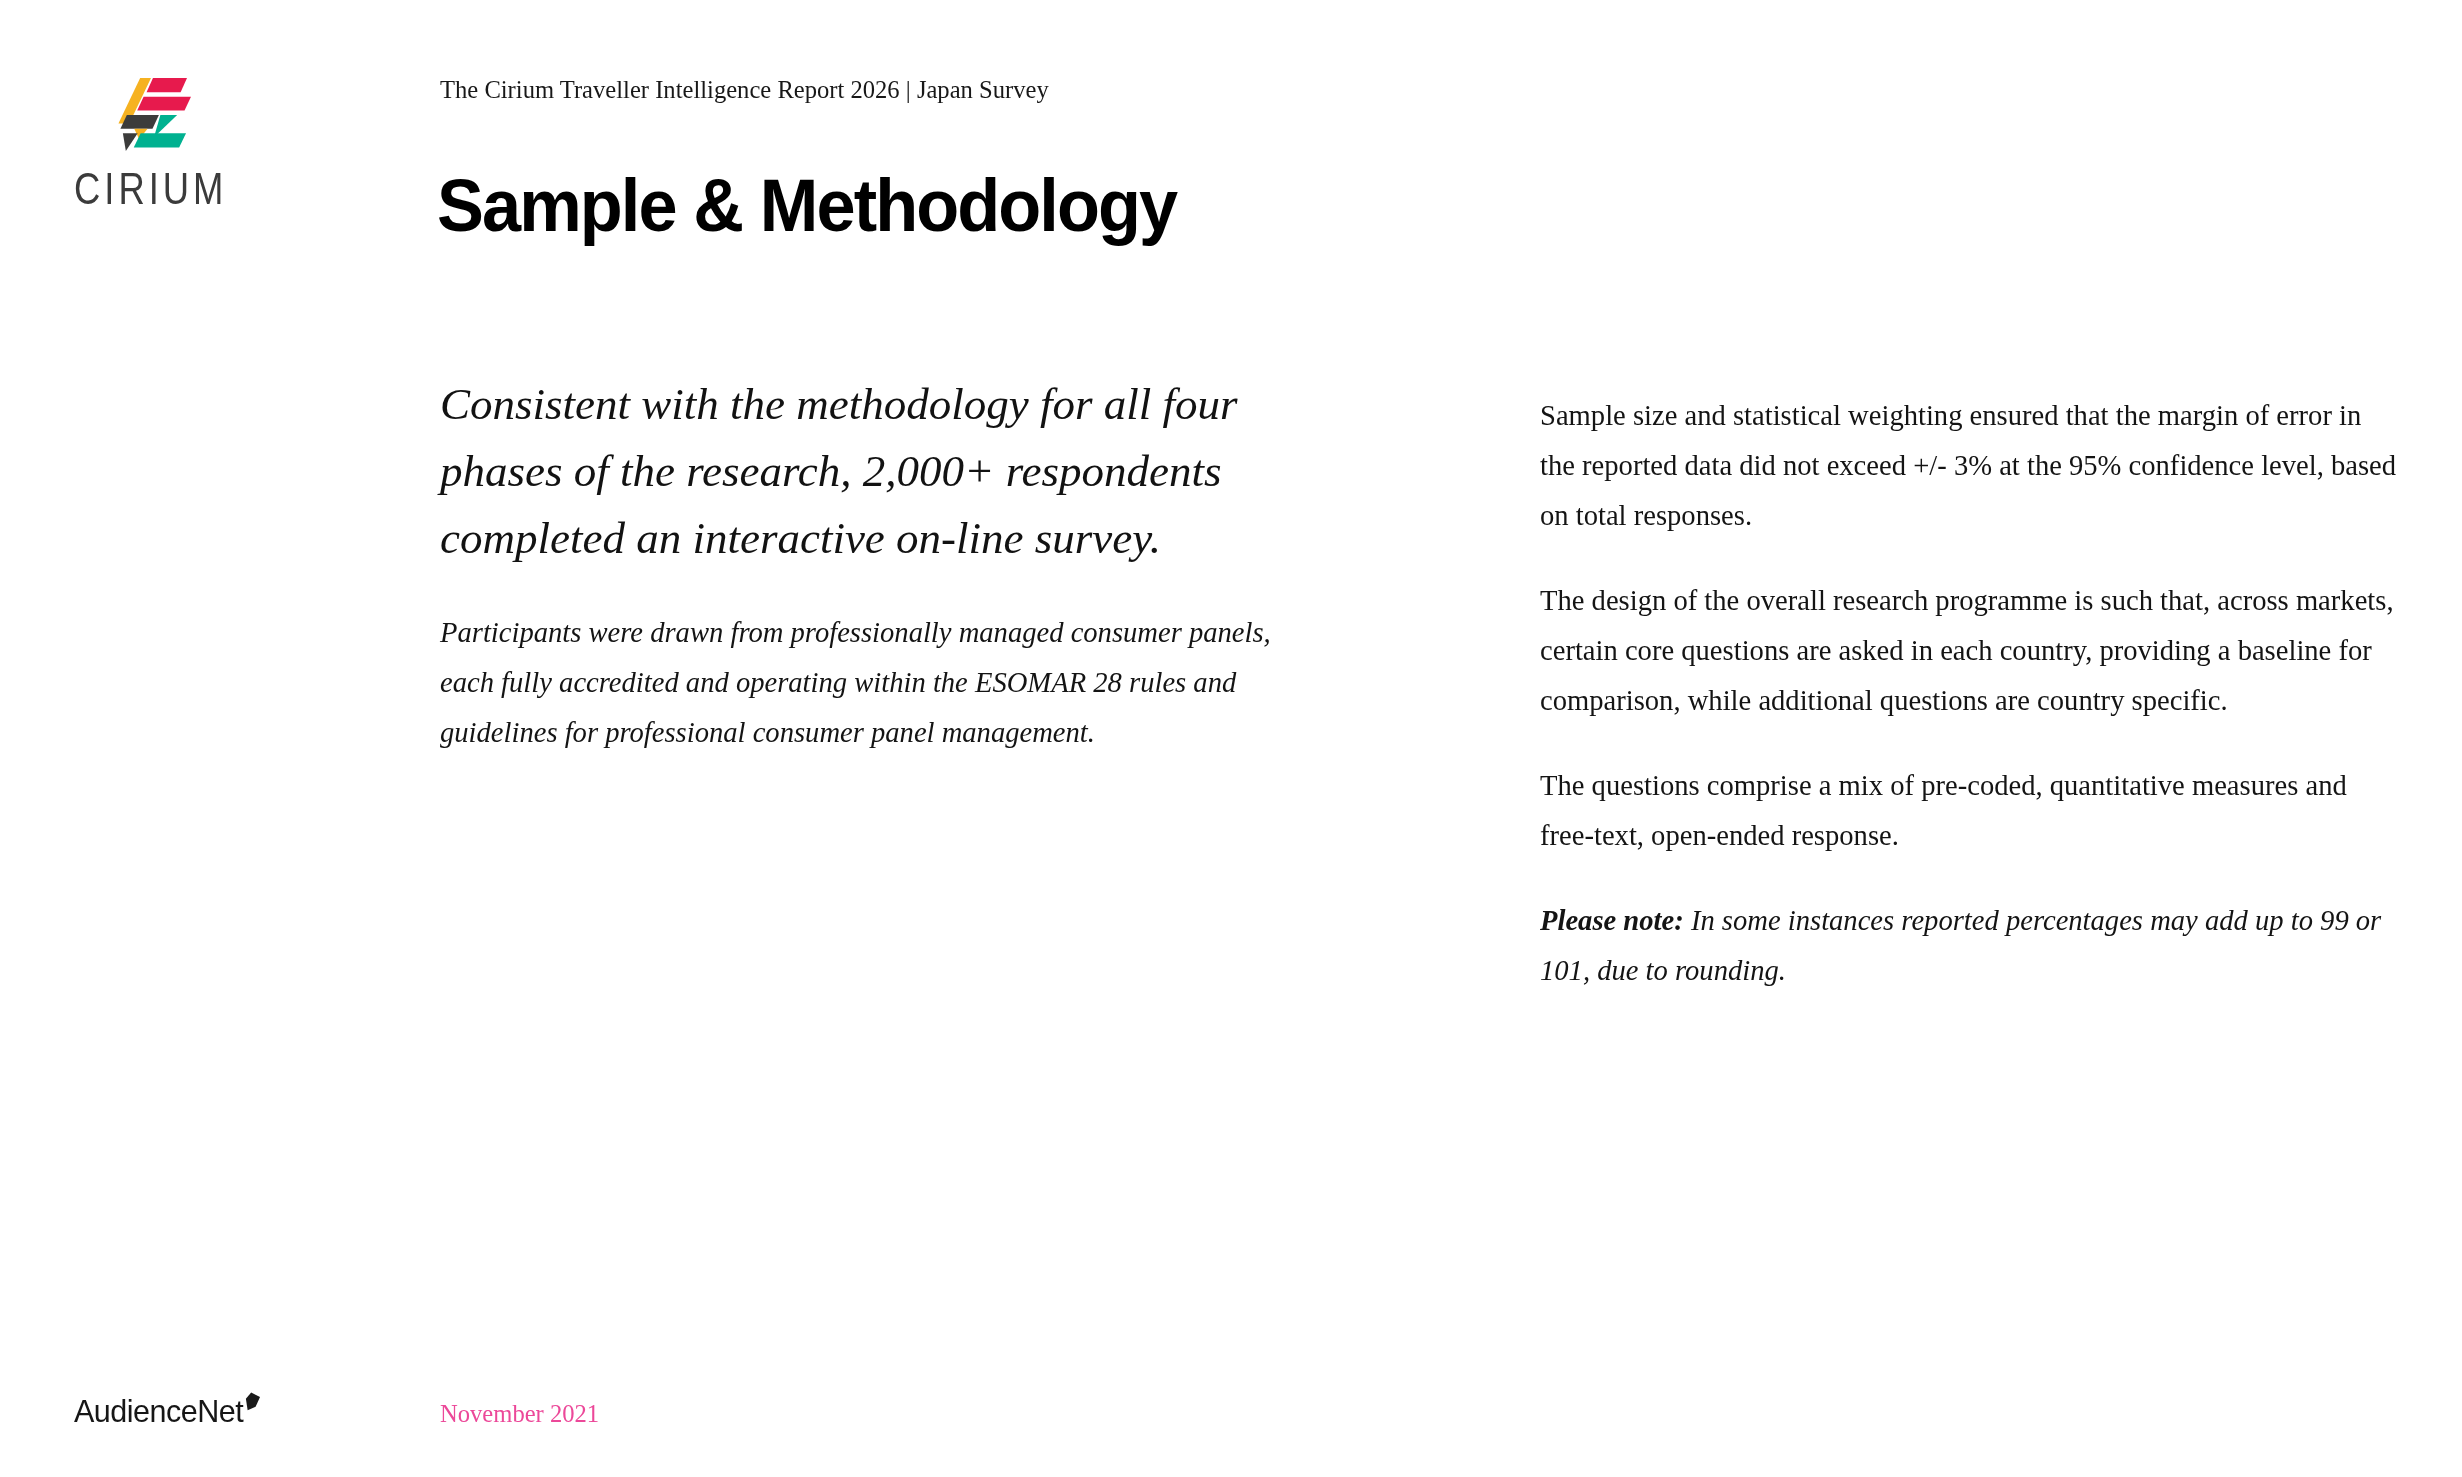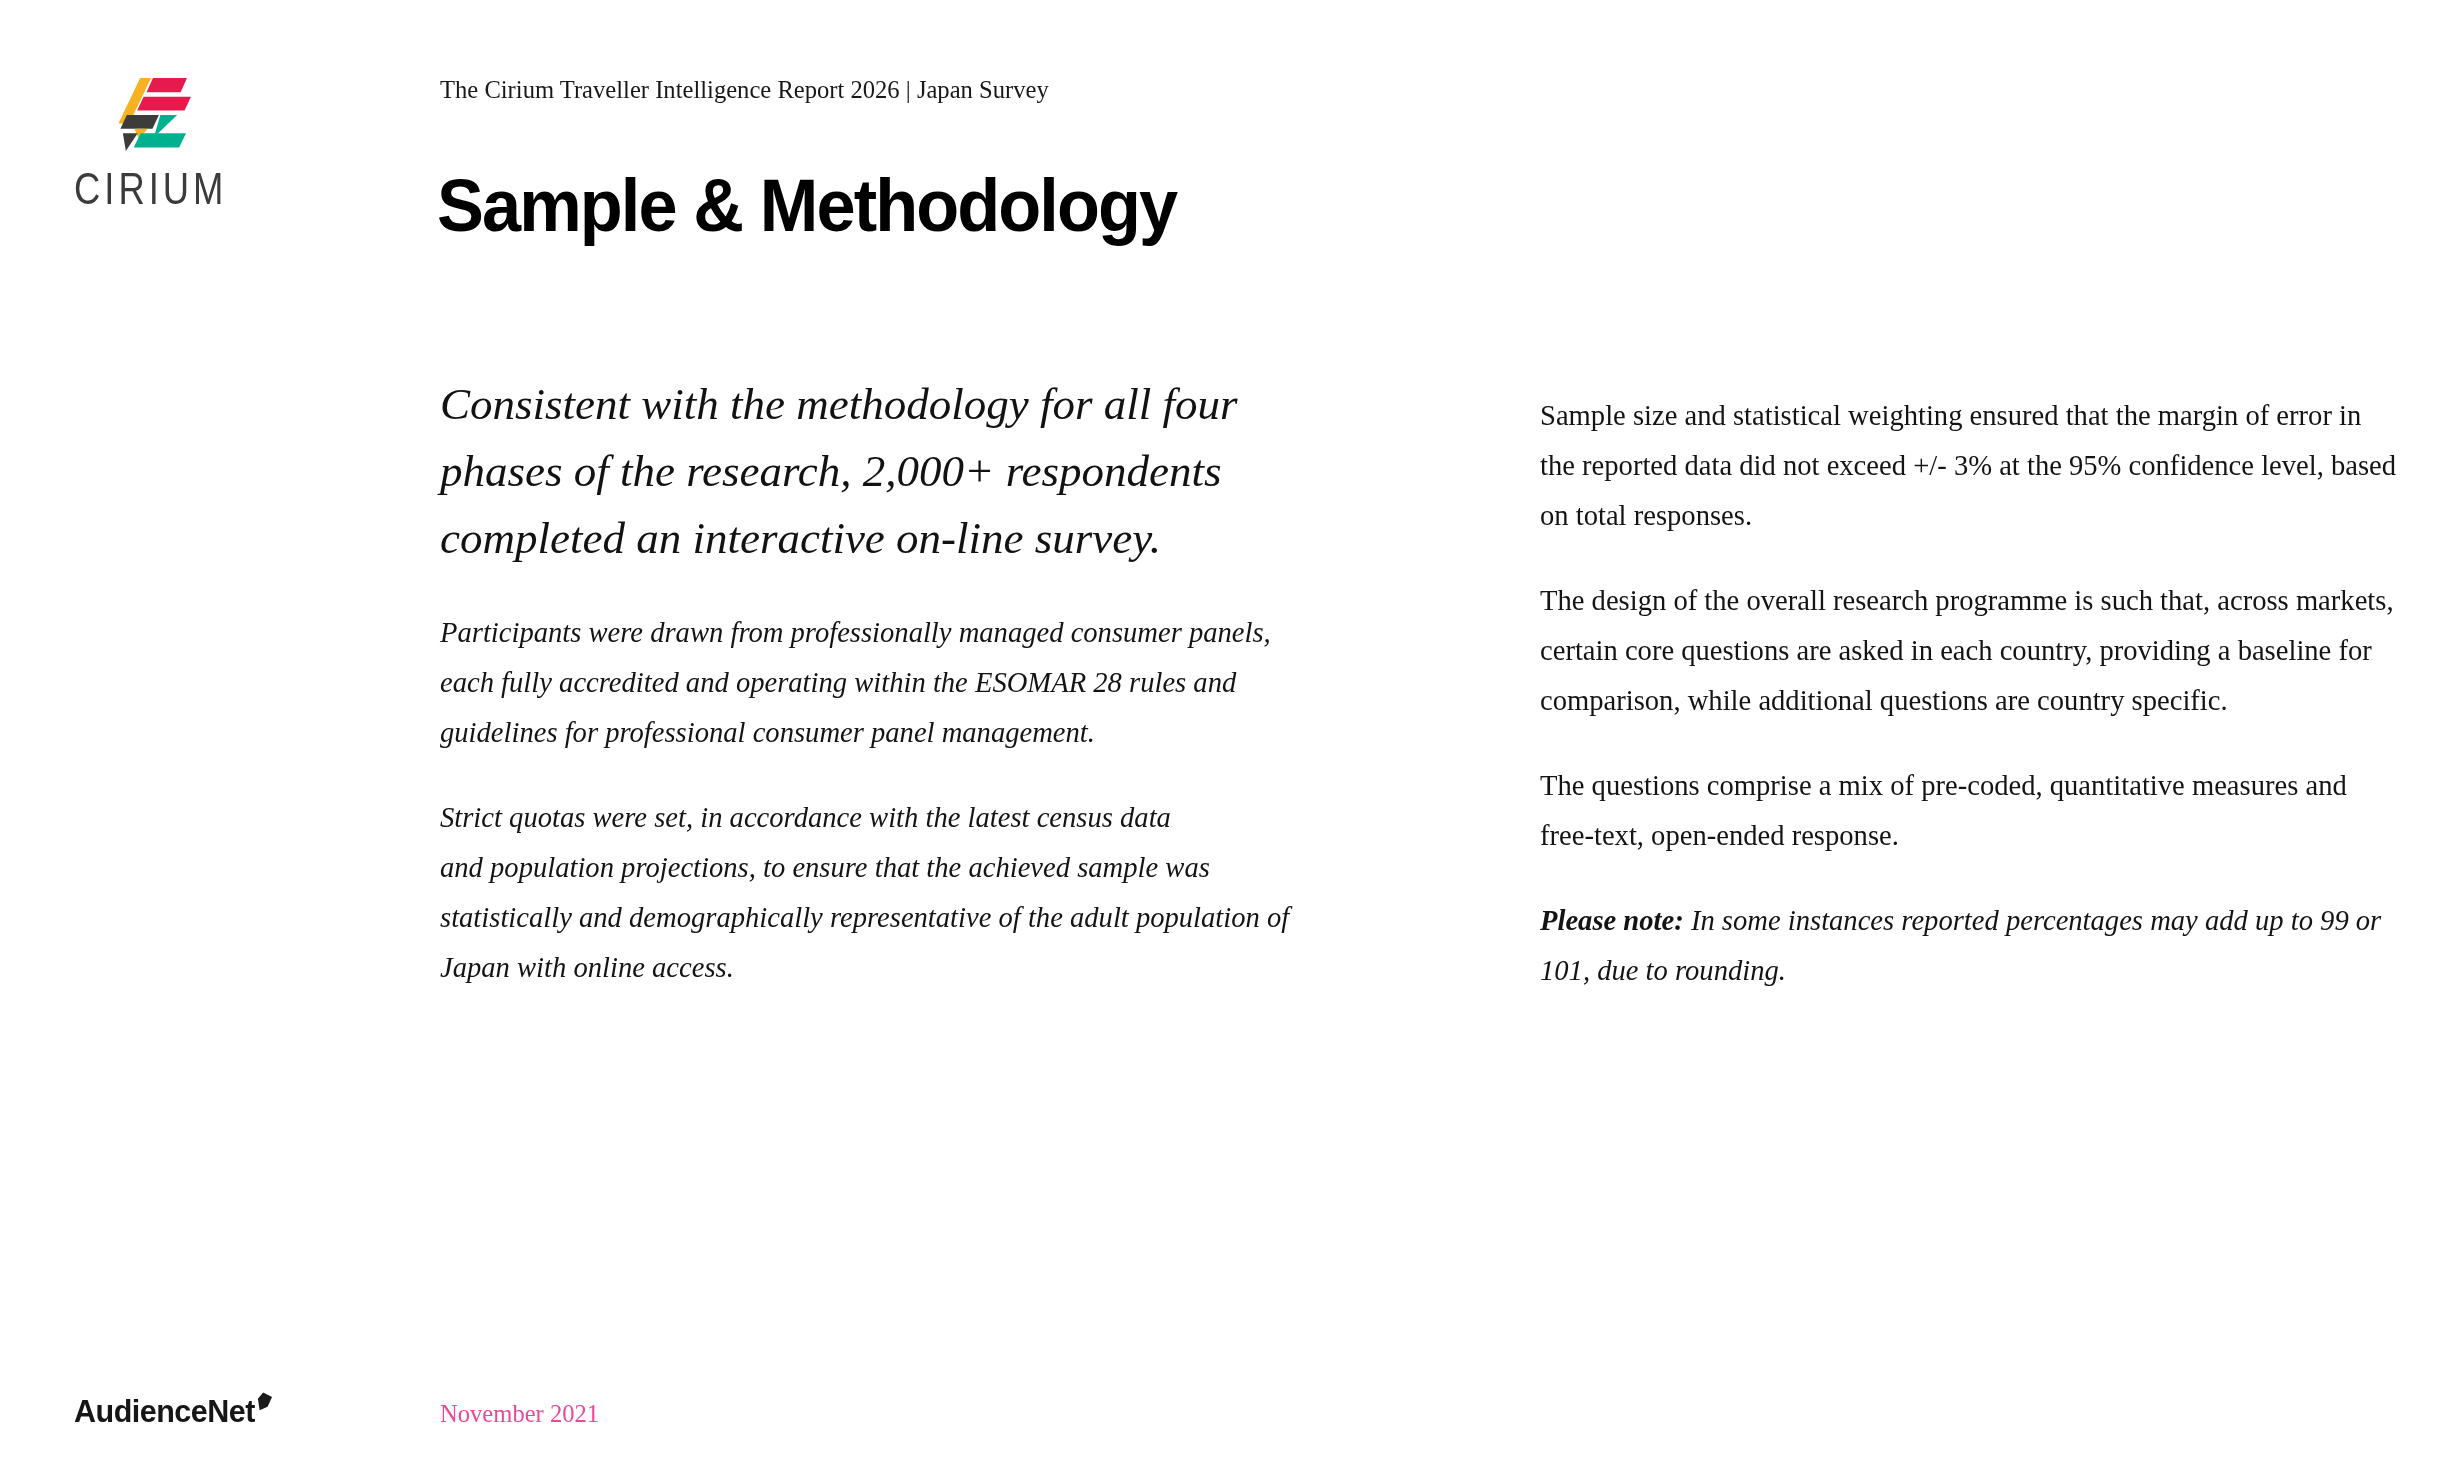--- a/index.html
+++ b/index.html
@@ -101,21 +101,21 @@
     font-weight: bold;
     font-style: italic;
   }
 
   
   .agency-logo {
     position: absolute;
     left: 74px;
     top: 1395px;
     font-family: "Liberation Sans", "DejaVu Sans", sans-serif;
-    font-weight: bold;
+    font-weight: normal;
     font-size: 30.5px;
     line-height: 1.1;
     letter-spacing: -0.5px;
     color: #161616;
     white-space: nowrap;
   }
   .agency-flag {
     display: inline-block;
     vertical-align: top;
     margin-left: 2px;
@@ -153,24 +153,20 @@
 
   <h1 class="page-title">Sample &amp; Methodology</h1>
 
   <div class="col col-left">
     <p class="intro">Consistent with the methodology for all four
 phases of the research, 2,000+ respondents
 completed an interactive on-line survey.</p>
     <p class="body-para">Participants were drawn from professionally managed consumer panels,
 each fully accredited and operating within the ESOMAR 28 rules and
 guidelines for professional consumer panel management.</p>
-    <p class="body-para">Strict quotas were set, in accordance with the latest census data
-and population projections, to ensure that the achieved sample was
-statistically and demographically representative of the adult population of
-Japan with online access.</p>
   </div>
 
   <div class="col col-right">
     <p class="body-para">Sample size and statistical weighting ensured that the margin of error in
 the reported data did not exceed +/- 3% at the 95% confidence level, based
 on total responses.</p>
     <p class="body-para">The design of the overall research programme is such that, across markets,
 certain core questions are asked in each country, providing a baseline for
 comparison, while additional questions are country specific.</p>
     <p class="body-para">The questions comprise a mix of pre-coded, quantitative measures and

